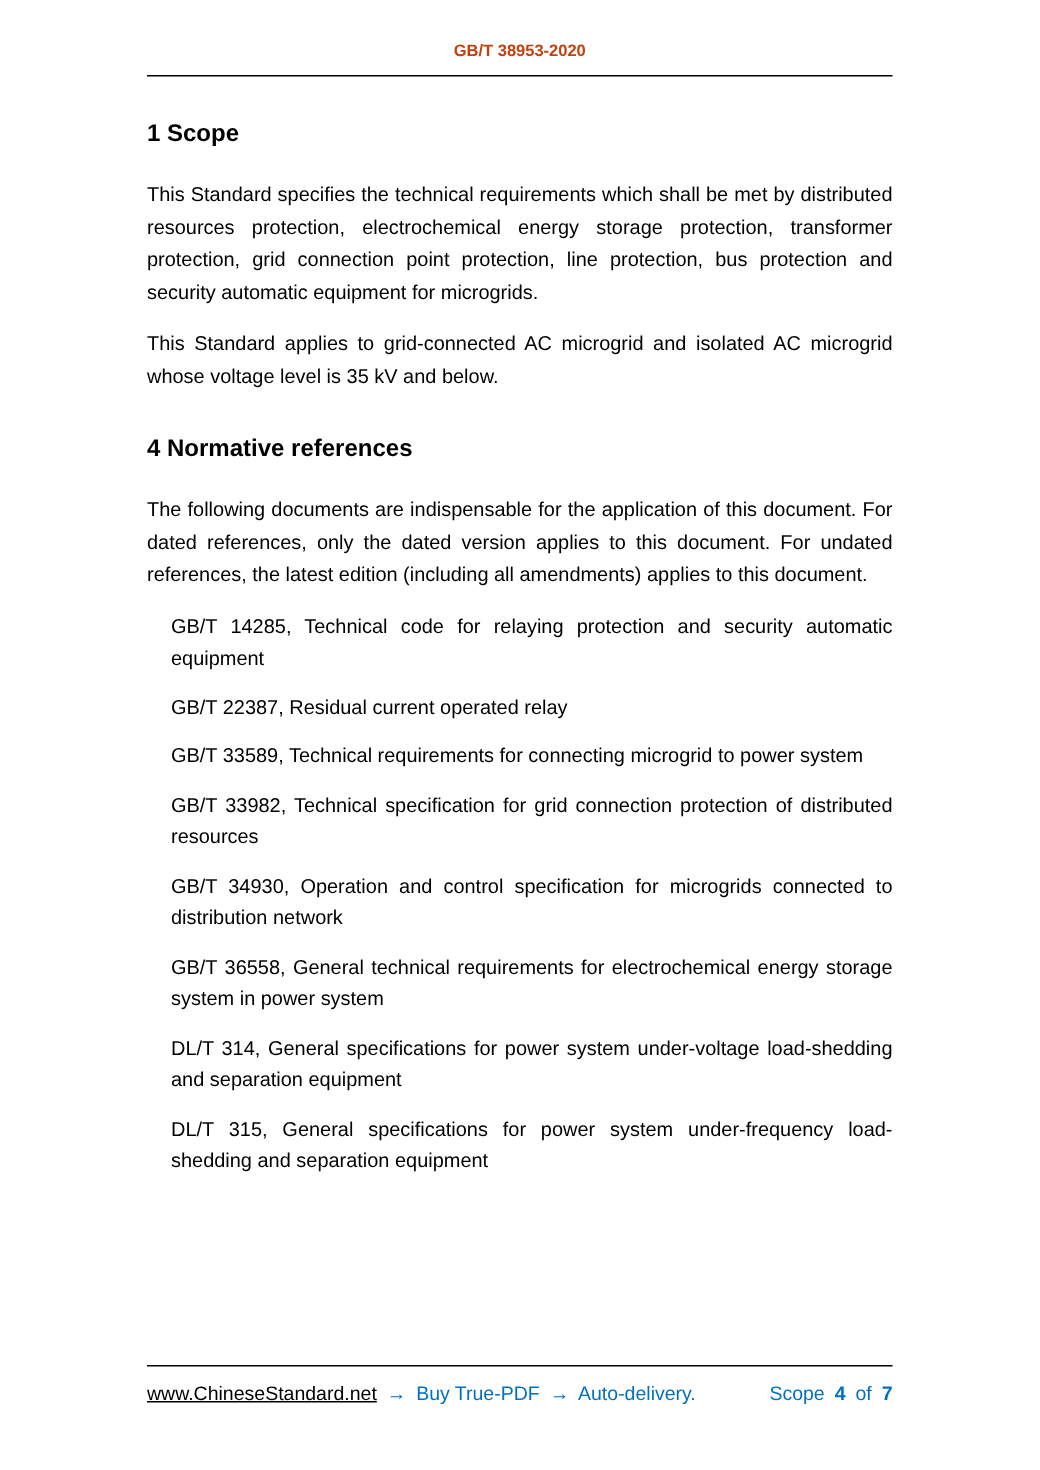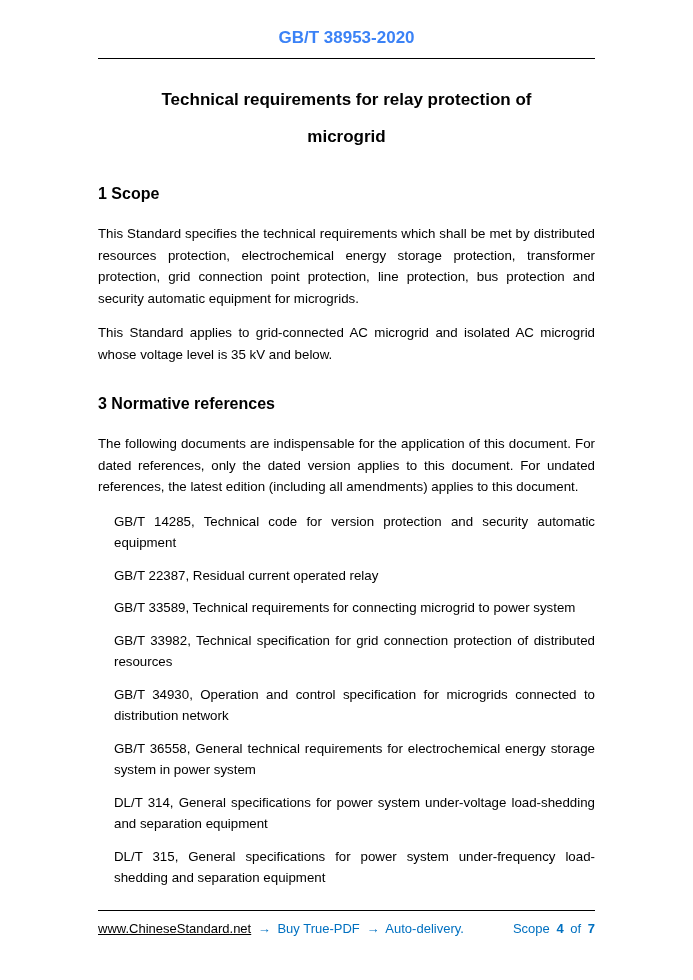--- a/index.html
+++ b/index.html
@@ -11,22 +11,22 @@
     margin: 0 auto;
     background: #ffffff;
     font-family: "Liberation Sans", sans-serif;
     color: #000000;
     overflow: hidden;
   }
   .content { padding: 28px 98px 0 98px; }
 
   .doc-number {
     text-align: center;
-    color: #3b82f6;
-    font-size: 17px;
+    color: #c2410c;
+    font-size: 11px;
     font-weight: bold;
     margin-bottom: 10px;
   }
   .rule {
     border: none;
     border-top: 1.5px solid #000000;
     margin: 0;
   }
 
   .doc-title {
@@ -83,36 +83,32 @@
 </style>
 </head>
 <body>
 
 <div class="page">
   <div class="content">
 
     <div class="doc-number">GB/T 38953-2020</div>
     <hr class="rule">
 
-    <div class="doc-title">
-      <div>Technical requirements for relay protection of</div>
-      <div>microgrid</div>
-    </div>
 
     <h2 class="section-heading">1 Scope</h2>
 
     <p class="body-para">This Standard specifies the technical requirements which shall be met by distributed resources protection, electrochemical energy storage protection, transformer protection, grid connection point protection, line protection, bus protection and security automatic equipment for microgrids.</p>
 
     <p class="body-para">This Standard applies to grid-connected AC microgrid and isolated AC microgrid whose voltage level is 35 kV and below.</p>
 
-    <h2 class="section-heading">3 Normative references</h2>
+    <h2 class="section-heading">4 Normative references</h2>
 
     <p class="body-para">The following documents are indispensable for the application of this document. For dated references, only the dated version applies to this document. For undated references, the latest edition (including all amendments) applies to this document.</p>
 
-    <p class="ref-item">GB/T 14285, Technical code for version protection and security automatic equipment</p>
+    <p class="ref-item">GB/T 14285, Technical code for relaying protection and security automatic equipment</p>
     <p class="ref-item">GB/T 22387, Residual current operated relay</p>
     <p class="ref-item">GB/T 33589, Technical requirements for connecting microgrid to power system</p>
     <p class="ref-item">GB/T 33982, Technical specification for grid connection protection of distributed resources</p>
     <p class="ref-item">GB/T 34930, Operation and control specification for microgrids connected to distribution network</p>
     <p class="ref-item">GB/T 36558, General technical requirements for electrochemical energy storage system in power system</p>
     <p class="ref-item">DL/T 314, General specifications for power system under-voltage load-shedding and separation equipment</p>
     <p class="ref-item">DL/T 315, General specifications for power system under-frequency load-shedding and separation equipment</p>
 
   </div>
 

